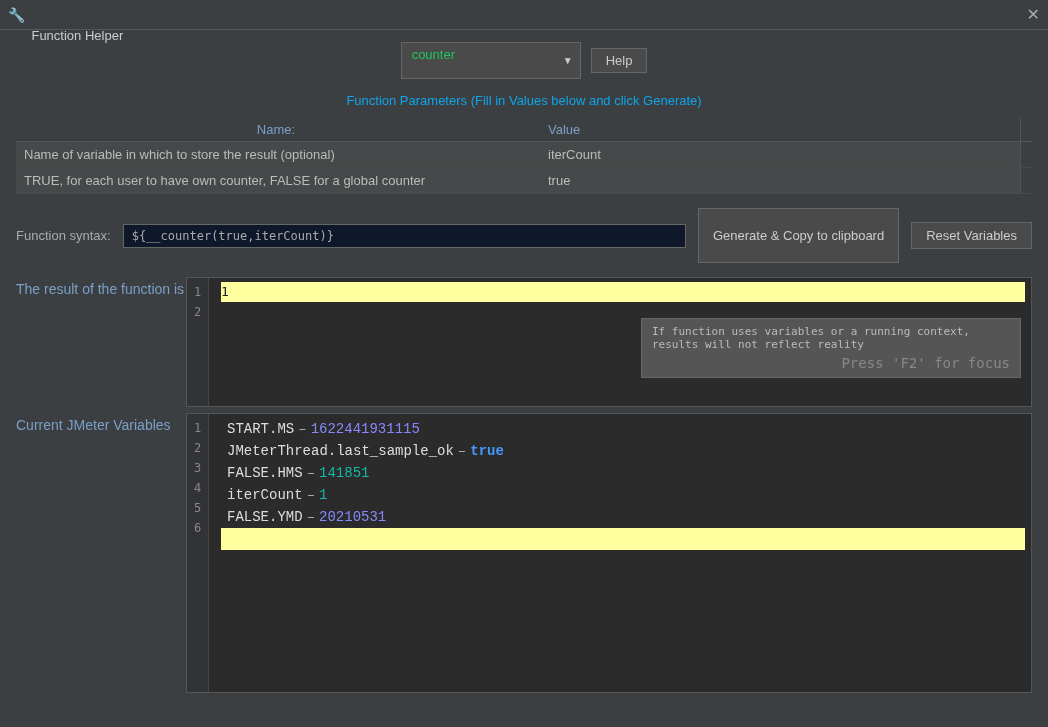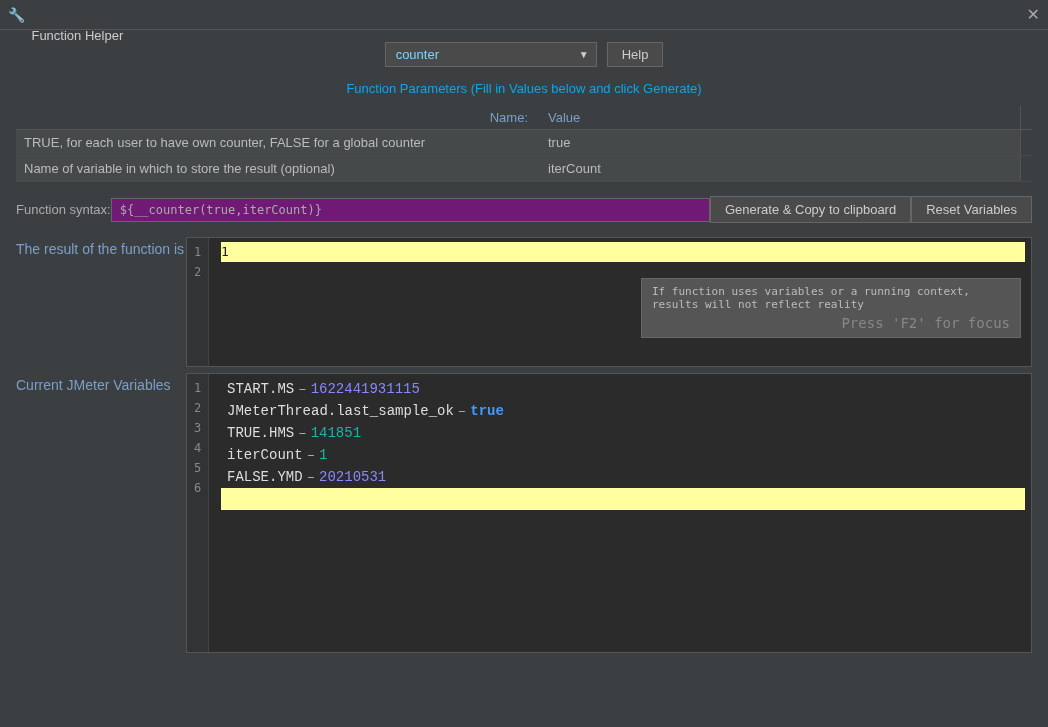--- a/index.html
+++ b/index.html
@@ -53,27 +53,27 @@
       gap: 10px;
       margin-bottom: 14px;
     }
     .dropdown-wrapper {
       position: relative;
       display: inline-flex;
       align-items: center;
     }
     .function-select {
       background: #4a4a4a;
-      color: #7dd3fc;
-      border: 1px solid #666;
-      padding: 4px 28px 4px 10px;
+      color: #22c55e;
+      border: 1px solid #666;
+      padding: 4px 28px 16px 10px;
       font-size: 13px;
       appearance: none;
       cursor: pointer;
-      width: 212px;
+      width: 180px;
     }
     .dropdown-arrow {
       position: absolute;
       right: 8px;
       pointer-events: none;
       color: #ccc;
       font-size: 10px;
     }
     .help-btn {
       background: #4a4a4a;
@@ -90,21 +90,21 @@
       font-size: 13px;
     }
     .params-table {
       width: 100%;
       border-collapse: collapse;
       margin-bottom: 14px;
     }
     .params-table th {
       background: #3c3f41;
       color: #7b9fc8;
-      text-align: right;
+      text-align: center;
       padding: 4px 8px;
       border-bottom: 1px solid #555;
       font-weight: normal;
     }
     .params-table th.value-col {
       text-align: left;
       padding-left: 12px;
     }
     .params-table td {
       padding: 5px 8px;
@@ -118,42 +118,42 @@
     }
     .params-table .scrollbar-col {
       width: 12px;
       background: #3c3f41;
       border-left: 1px solid #555;
       padding: 0;
     }
     .syntax-row {
       display: flex;
       align-items: center;
-      gap: 0;
+      gap: 12px;
       margin-bottom: 14px;
     }
     .syntax-label {
       color: #aaa;
       white-space: nowrap;
       font-size: 13px;
     }
     .syntax-input {
-      background: #701a75;
+      background: #0f172a;
       color: #aaa;
       border: 1px solid #666;
       padding: 4px 8px;
       font-size: 12px;
       font-family: monospace;
       flex: 1;
     }
     .generate-btn {
       background: #4a4a4a;
       color: #ccc;
       border: 1px solid #666;
-      padding: 5px 14px;
+      padding: 19px 14px;
       font-size: 13px;
       cursor: pointer;
       white-space: nowrap;
     }
     .reset-btn {
       background: #4a4a4a;
       color: #ccc;
       border: 1px solid #666;
       padding: 5px 14px;
       font-size: 13px;
@@ -298,27 +298,27 @@
   <table class="params-table">
     <thead>
       <tr>
         <th class="name-col">Name:</th>
         <th class="value-col-header value-col">Value</th>
         <th class="scrollbar-col"></th>
       </tr>
     </thead>
     <tbody id="params-tbody">
     <tr>
-    <td>TRUE, for each user to have own counter, FALSE for a global counter</td>
-    <td class="value-cell" contenteditable="false" style="">true</td>
+    <td>Name of variable in which to store the result (optional)</td>
+    <td class="value-cell" contenteditable="false" style="">iterCount</td>
     <td class="scrollbar-col"></td>
   </tr>
         <tr>
-    <td>Name of variable in which to store the result (optional)</td>
-    <td class="value-cell" contenteditable="false" style="">iterCount</td>
+    <td>TRUE, for each user to have own counter, FALSE for a global counter</td>
+    <td class="value-cell" contenteditable="false" style="">true</td>
     <td class="scrollbar-col"></td>
   </tr>
       </tbody>
   </table>
 
   <div class="syntax-row">
     <span class="syntax-label">Function syntax:</span>
     <input class="syntax-input" type="text" readonly="" placeholder="${__counter(true,iterCount)}" value="${__counter(true,iterCount)}" style="">
     <button class="generate-btn">Generate &amp; Copy to clipboard</button>
     <button class="reset-btn">Reset Variables</button>
@@ -349,21 +349,21 @@
           <span class="line-number">1</span>
           <span class="line-number">2</span>
           <span class="line-number">3</span>
           <span class="line-number">4</span>
           <span class="line-number">5</span>
           <span class="line-number">6</span>
         </div>
       <div class="editor-content" id="var-content">
           <div class="var-line"><span class="var-name">START.MS</span><span class="var-sep" style="margin:0 4px;">–</span><span class="var-val-blue">1622441931115</span></div>
           <div class="var-line"><span class="var-name">JMeterThread.last_sample_ok</span><span class="var-sep" style="margin:0 4px;">–</span><span class="var-val-bold-blue">true</span></div>
-          <div class="var-line"><span class="var-name">TRUE.HMS</span><span class="var-sep" style="margin:0 4px;">–</span><span class="var-val-purple">141851</span></div>
+          <div class="var-line"><span class="var-name">FALSE.HMS</span><span class="var-sep" style="margin:0 4px;">–</span><span class="var-val-purple">141851</span></div>
           <div class="var-line"><span class="var-name">iterCount</span><span class="var-sep" style="margin:0 4px;">–</span><span class="var-val-purple">1</span></div>
           <div class="var-line"><span class="var-name">FALSE.YMD</span><span class="var-sep" style="margin:0 4px;">–</span><span class="var-val-blue">20210531</span></div>
           <div class="var-line highlighted">&nbsp;</div>
         </div>
     </div>
   </div>
 
 </div>
 
 </body></html>

